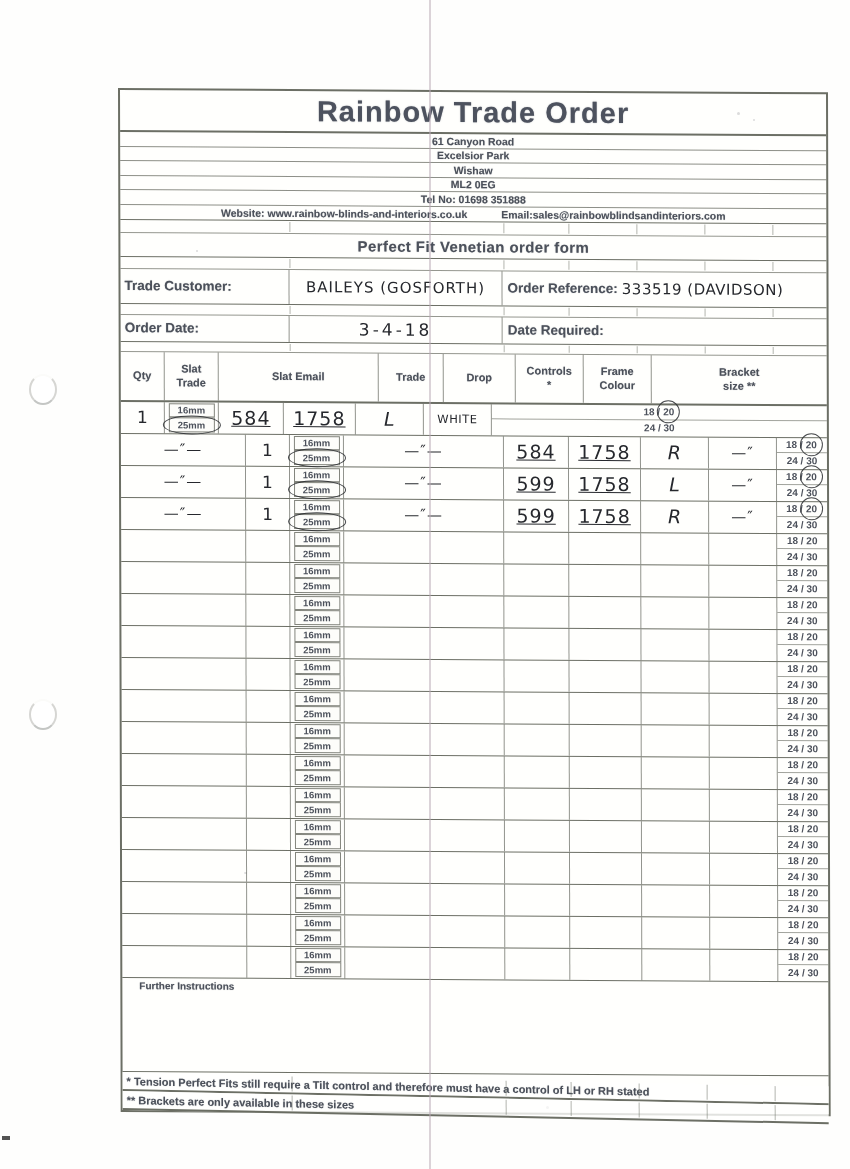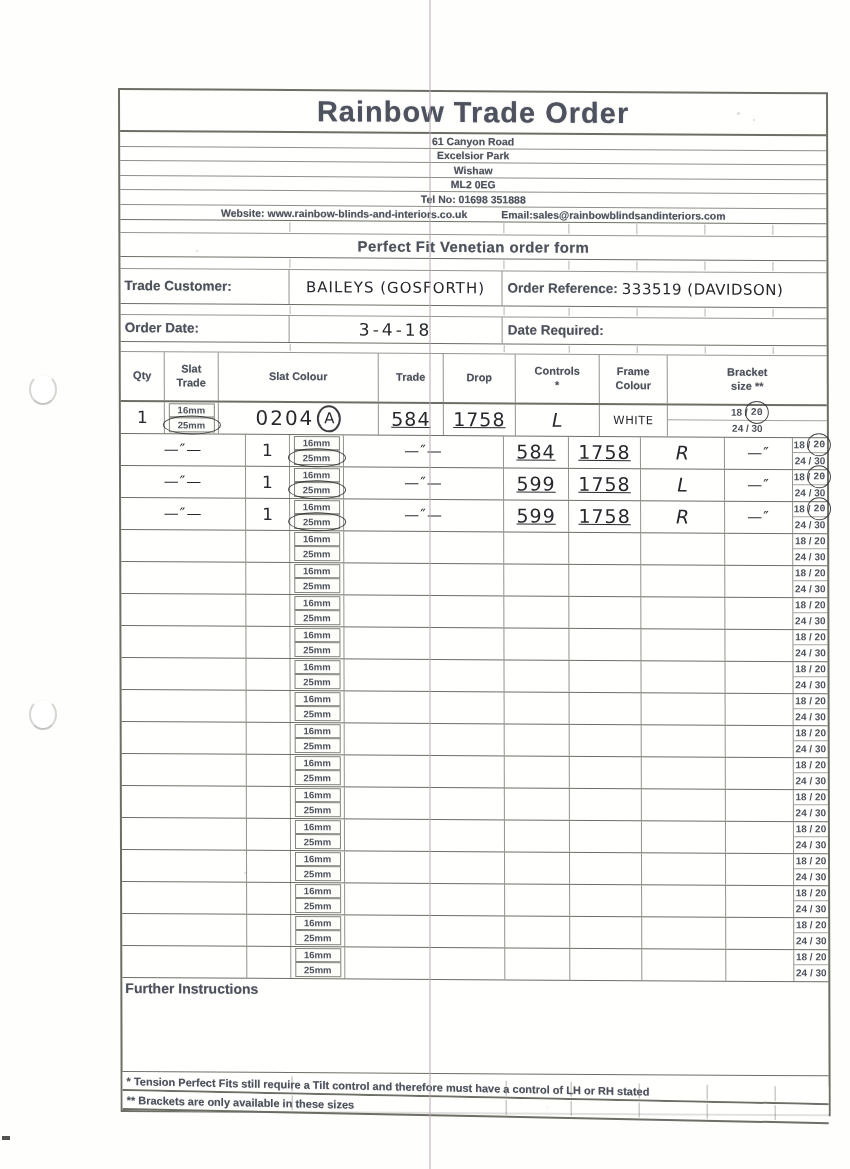--- a/index.html
+++ b/index.html
@@ -49,46 +49,46 @@
   .hw-date{font-size:17px;letter-spacing:3px;}
   
   .thead{display:flex;height:48px;border-bottom:2px solid var(--line);}
   .hcell{box-sizing:border-box;border-right:1.4px solid var(--line-soft);display:flex;
          align-items:center;justify-content:center;text-align:center;font-size:11px;font-weight:700;
          white-space:pre-line;line-height:1.25;color:var(--ink);text-shadow:0 0 1px rgba(76,81,91,.45);}
   .trow{display:flex;height:31px;border-bottom:1.7px solid var(--line);}
   .cell{box-sizing:border-box;border-right:1.4px solid var(--line-soft);display:flex;
         align-items:center;justify-content:center;position:relative;overflow:visible;}
   .c0{width:125px}.c1{width:44px}.c2{width:54px}.c3{width:160px}.c4{width:65px}
-  .c5{width:72px}.c6{width:84px}.c7{width:68px}.c8{flex:1;border-right:none;}
+  .c5{width:72px}.c6{width:68px}.c7{width:68px}.c8{flex:1;border-right:none;}
   .col-stack{flex-direction:column;justify-content:space-evenly;padding:1px 0;}
   .slatbox{width:44px;height:12.5px;border:1.3px solid rgba(100,103,94,.8);display:flex;
            align-items:center;justify-content:center;font-size:9.5px;font-weight:700;color:var(--ink);
            position:relative;background:rgba(252,252,248,.7);}
   .slatbox.circled::after{content:"";position:absolute;inset:-3px -7px;
            border:1.8px solid rgba(40,42,46,.85);border-radius:50%;}
   .bsub{height:50%;width:100%;box-sizing:border-box;display:flex;align-items:center;
         justify-content:center;font-size:10px;font-weight:700;color:var(--ink);gap:2px;}
   .bsub-top{border-bottom:1.3px solid rgba(100,103,94,.6);}
-  .circ20{position:relative;padding:4px 1px;font-family:Liberation Mono, monospace;}
+  .circ20{position:relative;padding:4px 1px;}
   .circ20::after{content:"";position:absolute;inset:-2px -5px;border:1.7px solid rgba(40,42,46,.85);
         border-radius:50%;}
   .circA{display:inline-flex;align-items:center;justify-content:center;width:20px;height:23px;
         border:2px solid rgba(40,42,46,.9);border-radius:50%;font-size:15px;margin-left:3px;
         font-family:"DejaVu Sans",sans-serif;color:var(--hand);}
   .hw-cord{font-size:12.5px;letter-spacing:.5px;white-space:nowrap;}
   .hw-qty{font-size:17px;}
   .hw-col{font-size:20px;letter-spacing:2px;}
   .hw-num{font-size:19px;letter-spacing:1px;text-decoration:underline;}
   .hw-ctl{font-size:19px;font-style:italic;}
   .hw-frame{font-size:11.5px;letter-spacing:.5px;}
   .hw-ditto{font-size:15px;letter-spacing:1px;}
   
   .further{height:93px;border-bottom:1.9px solid var(--line);position:relative;}
-  .further span{position:absolute;top:2px;left:3px;font-size:14px;font-weight:700;}
+  .further span{position:absolute;top:2px;left:17px;font-size:10px;font-weight:700;}
   .notes{transform:skewY(.8deg);transform-origin:0 0;}
   .note{height:17px;border-bottom:2px solid var(--line);display:flex;align-items:center;
         padding-left:4px;font-size:11px;font-weight:700;position:relative;overflow:visible;
         background:rgba(255,255,254,.8);}
 </style>
 </head>
 <body>
 
 <div class="page">
   <div class="fold-line"></div>
@@ -177,43 +177,39 @@
         <div class="tick" style="left: 448px;"></div>
         <div class="tick" style="left: 516px;"></div>
         <div class="tick" style="left: 584px;"></div>
         <div class="tick" style="left: 652px;"></div>
       </div>
 
     <div class="thead">
         <div class="hcell c1">Qty</div>
         <div class="hcell c2">Slat
 Trade</div>
-        <div class="hcell c3">Slat Colour</div>
+        <div class="hcell c3">Slat Email</div>
         <div class="hcell c4">Trade</div>
         <div class="hcell c5">Drop</div>
         <div class="hcell c6">Controls
 *</div>
         <div class="hcell c7">Frame
 Colour</div>
         <div class="hcell c8">Bracket
 size **</div>
       </div>
     <div>
         <div class="trow">
           <div class="cell c1">
             <div class="hw hw-qty">1</div>
           </div>
           <div class="cell c2 col-stack">
             <div class="slatbox">16mm</div>
             <div class="slatbox circled">25mm</div>
           </div>
-          <div class="cell c3">
-            <div class="hw hw-col">0204</div>
-            <div class="circA">A</div>
-          </div>
           <div class="cell c4">
             <div class="hw hw-num">584</div>
           </div>
           <div class="cell c5">
             <div class="hw hw-num">1758</div>
           </div>
           <div class="cell c6">
             <div class="hw hw-ctl">L</div>
           </div>
           <div class="cell c7">

